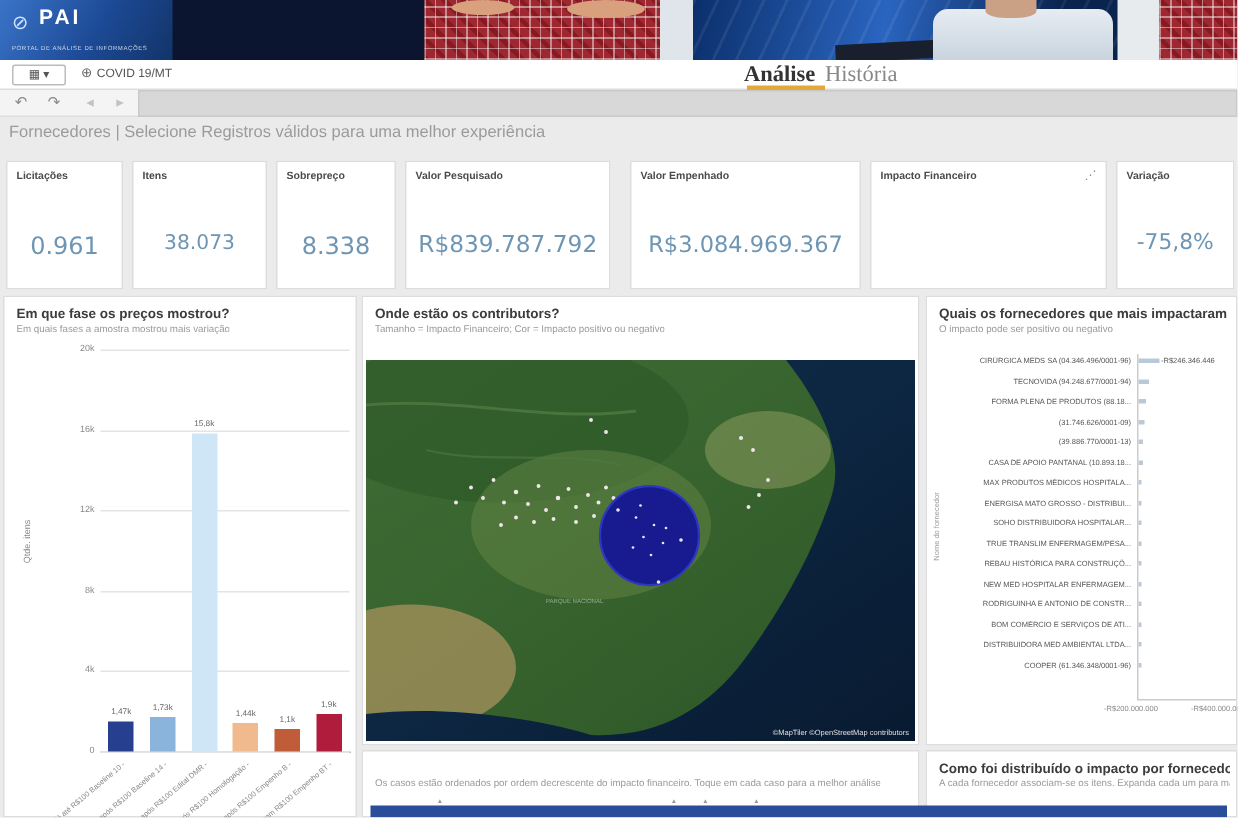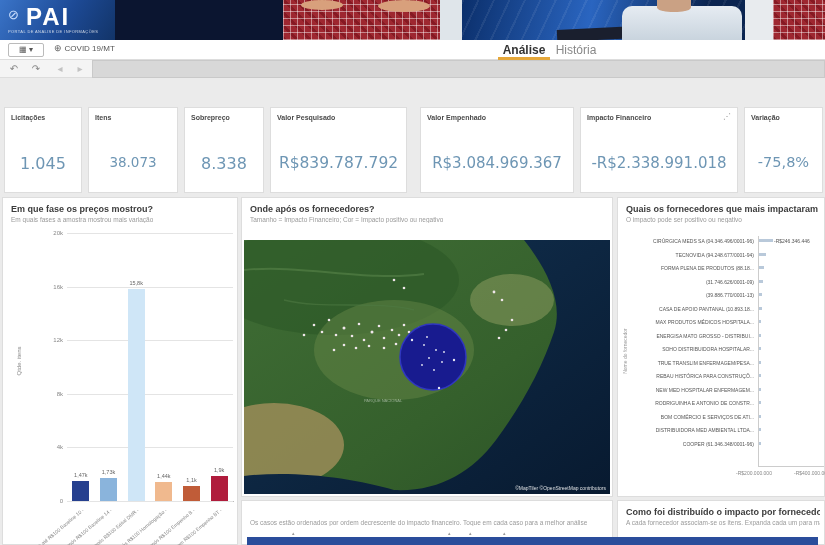--- a/index.html
+++ b/index.html
@@ -4,21 +4,21 @@
 <style>
   * { margin:0; padding:0; box-sizing:border-box; }
   body { font-family:"Liberation Sans", sans-serif; background:#fff; }
   #screen { position:relative; width:825px; height:545px; overflow:hidden; background:#ebebeb; }
 
   
   #banner { position:absolute; left:0; top:0; width:825px; height:40px; background:#0b1530; overflow:hidden; }
   #logo-area { position:absolute; left:0; top:0; width:115px; height:40px;
     background:linear-gradient(120deg,#3a74c8 0%,#1d4a96 55%,#123468 100%); }
   #logo-swoosh { position:absolute; left:8px; top:7px; font-size:13px; color:#cfe2ff; }
-  #logo-text { position:absolute; left:26px; top:3px; font-size:24px; font-weight:bold; letter-spacing:2px; color:#ffffff; }
+  #logo-text { position:absolute; left:26px; top:3px; font-size:14px; font-weight:bold; letter-spacing:2px; color:#ffffff; }
   #logo-sub { position:absolute; left:8px; top:29px; font-size:4px; color:rgba(255,255,255,.75); letter-spacing:.4px; white-space:nowrap; }
   #banner-title-area { position:absolute; left:115px; top:0; width:168px; height:40px;
     background:radial-gradient(circle at 70% 20%, #17316e 0%, #070f24 75%); }
   #banner-title { position:absolute; left:0; top:11px; width:100%; text-align:center; color:#fff; font-size:13px; font-weight:bold; }
   .plaid { background:
       repeating-linear-gradient(0deg, rgba(255,255,255,.45) 0 1px, transparent 1px 7px),
       repeating-linear-gradient(90deg, rgba(255,255,255,.45) 0 1px, transparent 1px 7px),
       repeating-linear-gradient(45deg, rgba(90,0,10,.35) 0 3px, transparent 3px 9px),
       #9e2730; }
   #photo-plaid-left { position:absolute; left:283px; top:0; width:172px; height:40px; }
@@ -32,21 +32,21 @@
   #labcoat-head { position:absolute; left:195px; top:0; width:34px; height:12px; background:#caa184; border-radius:0 0 40% 40%; }
   #laptop { position:absolute; left:95px; top:28px; width:80px; height:12px; background:#1a1f2e; transform:rotate(-3deg); }
   #photo-plaid-right { position:absolute; left:745px; top:0; width:80px; height:40px; background:#e8ebee; }
   #plaid-right-arm { position:absolute; left:28px; top:0; width:52px; height:40px; }
 
   
   #toolbar { position:absolute; left:0; top:40px; width:825px; height:20px; background:#fff; border-bottom:1px solid #ddd; }
   #sheet-menu-btn { position:absolute; left:8px; top:3px; width:36px; height:14px; background:#fff; border:1px solid #bbb; border-radius:2px; font-size:8px; color:#555; text-align:center; line-height:12px; cursor:pointer; }
   #app-chip { position:absolute; left:54px; top:3px; height:14px; font-size:8px; color:#555; line-height:10px; }
   #app-chip .app-icon { font-size:9px; color:#666; margin-right:3px; }
-  .tab { position:absolute; top:2px; height:16px; font-size:12px; line-height:16px; text-align:center; cursor:pointer; }
+  .tab { position:absolute; top:2px; height:16px; font-size:15px; line-height:16px; text-align:left; cursor:pointer;font-family:Liberation Serif, serif; }
   #tab-analise { left:496px; width:56px; color:#333; font-weight:bold; }
   #tab-underline { position:absolute; left:498px; top:17px; width:52px; height:3px; background:#e5a73a; }
   #tab-historia { left:550px; width:52px; color:#888; }
 
   
   #selbar { position:absolute; left:0; top:60px; width:825px; height:18px; background:#f4f4f4; border-bottom:1px solid #ddd; }
   .sel-btn { position:absolute; top:2px; width:16px; height:14px; font-size:10px; line-height:13px; text-align:center; color:#888; cursor:pointer; }
   .sel-btn.dim { color:#c2c2c2; }
   #sel-empty { position:absolute; left:92px; top:0; width:733px; height:18px; background:#d8d8d8; border:1px solid #c9c9c9; }
 
@@ -128,45 +128,45 @@
   </div>
 
   <div id="selbar">
     <div class="sel-btn" style="left:6px;">↶</div>
     <div class="sel-btn" style="left:28px;">↷</div>
     <div class="sel-btn dim" style="left:52px;">◂</div>
     <div class="sel-btn dim" style="left:72px;">▸</div>
     <div id="sel-empty"></div>
   </div>
 
+  <div id="sheet-title">Fornecedores | Selecione Registros válidos para uma melhor experiência</div>
 
   <div id="kpi-row">
       <div class="kpi" style="left: 4px; width: 78px;">
         <div class="kpi-label">Licitações</div>
-        <div class="kpi-value" style="font-size: 16px;">1.045</div>
+        <div class="kpi-value" style="font-size: 16px;">0.961</div>
       </div>
       <div class="kpi" style="left: 88px; width: 90px;">
         <div class="kpi-label">Itens</div>
         <div class="kpi-value" style="font-size: 13.5px;">38.073</div>
       </div>
       <div class="kpi" style="left: 184px; width: 80px;">
         <div class="kpi-label">Sobrepreço</div>
         <div class="kpi-value" style="font-size: 16px;">8.338</div>
       </div>
       <div class="kpi" style="left: 270px; width: 137px;">
         <div class="kpi-label">Valor Pesquisado</div>
         <div class="kpi-value" style="font-size: 15.5px;">R$839.787.792</div>
       </div>
       <div class="kpi" style="left: 420px; width: 154px;">
         <div class="kpi-label">Valor Empenhado</div>
         <div class="kpi-value" style="font-size: 15px;">R$3.084.969.367</div>
       </div>
       <div class="kpi" style="left: 580px; width: 158px;">
         <div class="kpi-label">Impacto Financeiro</div>
-        <div class="kpi-value" style="font-size: 15px;">-R$2.338.991.018</div>
         <div class="explore-icon">⋰</div>
       </div>
       <div class="kpi" style="left: 744px; width: 79px;">
         <div class="kpi-label">Variação</div>
         <div class="kpi-value" style="font-size: 14.5px;">-75,8%</div>
       </div>
     </div>
 
   <div class="panel" id="phase-panel">
     <div class="panel-title">Em que fase os preços mostrou?</div>
@@ -200,21 +200,21 @@
       <div class="cat-label" style="left: 72.8333px; top: 309px;">4) após R$100 Homologação -</div>
       <div class="bar" style="left: 180px; width: 17px; top: 288.26px; height: 14.74px; background: rgb(192, 92, 56);"></div>
       <div class="bar-label" style="left: 173.5px; top: 279.26px;">1,1k</div>
       <div class="cat-label" style="left: 100.5px; top: 309px;">5) após R$100 Empenho B -</div>
       <div class="bar" style="left: 207.667px; width: 17px; top: 277.54px; height: 25.46px; background: rgb(176, 28, 60);"></div>
       <div class="bar-label" style="left: 201.167px; top: 268.54px;">1,9k</div>
       <div class="cat-label" style="left: 128.167px; top: 309px;">6) com R$100 Empenho BT -</div>
     </div>
 
   <div class="panel" id="map-panel">
-    <div class="panel-title">Onde após os fornecedores?</div>
+    <div class="panel-title">Onde estão os contributors?</div>
     <div class="panel-sub">Tamanho = Impacto Financeiro; Cor = Impacto positivo ou negativo</div>
     <div id="map-box">
       <svg width="366" height="254" viewBox="0 0 366 254" xmlns="http://www.w3.org/2000/svg">
         <defs>
           <linearGradient id="landg" x1="0" y1="0" x2="1" y2="1">
             <stop offset="0" stop-color="#3f6d35"></stop>
               <stop offset="0.6" stop-color="#35602c"></stop>
               <stop offset="1" stop-color="#2b5226"></stop>
           </linearGradient>
           <linearGradient id="oceang" x1="0" y1="0" x2="1" y2="1">

